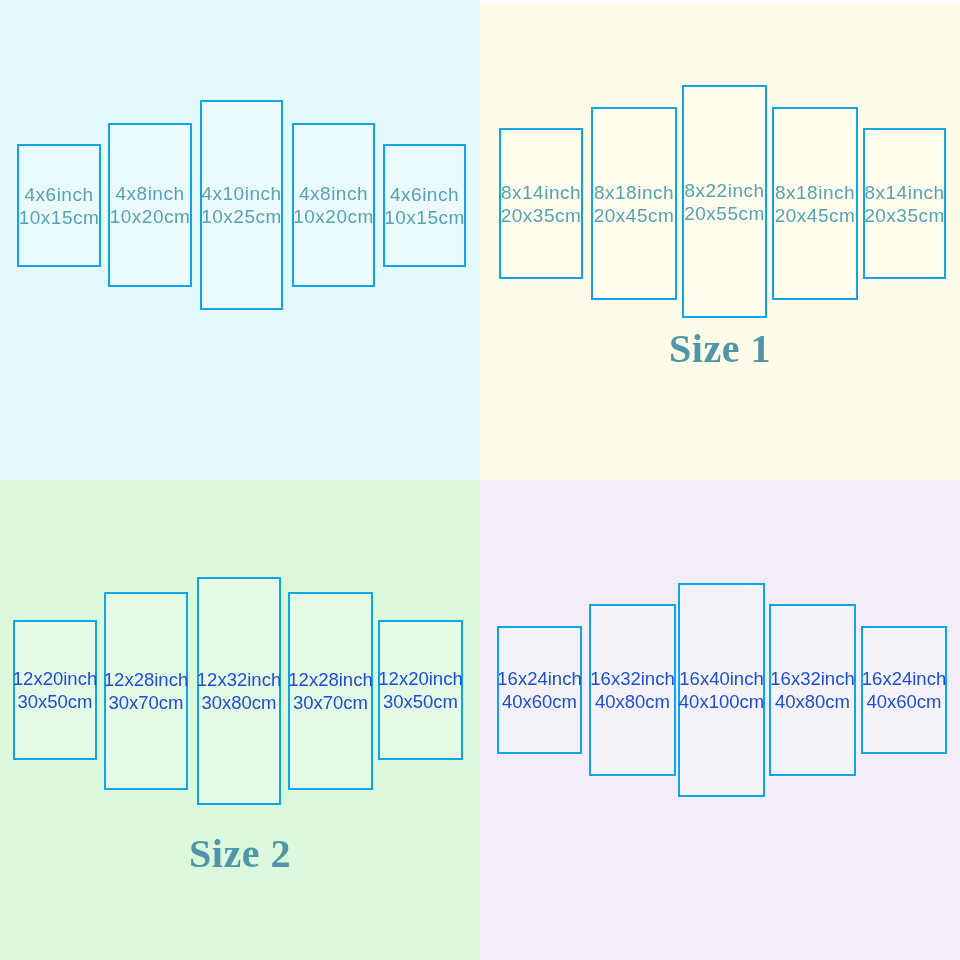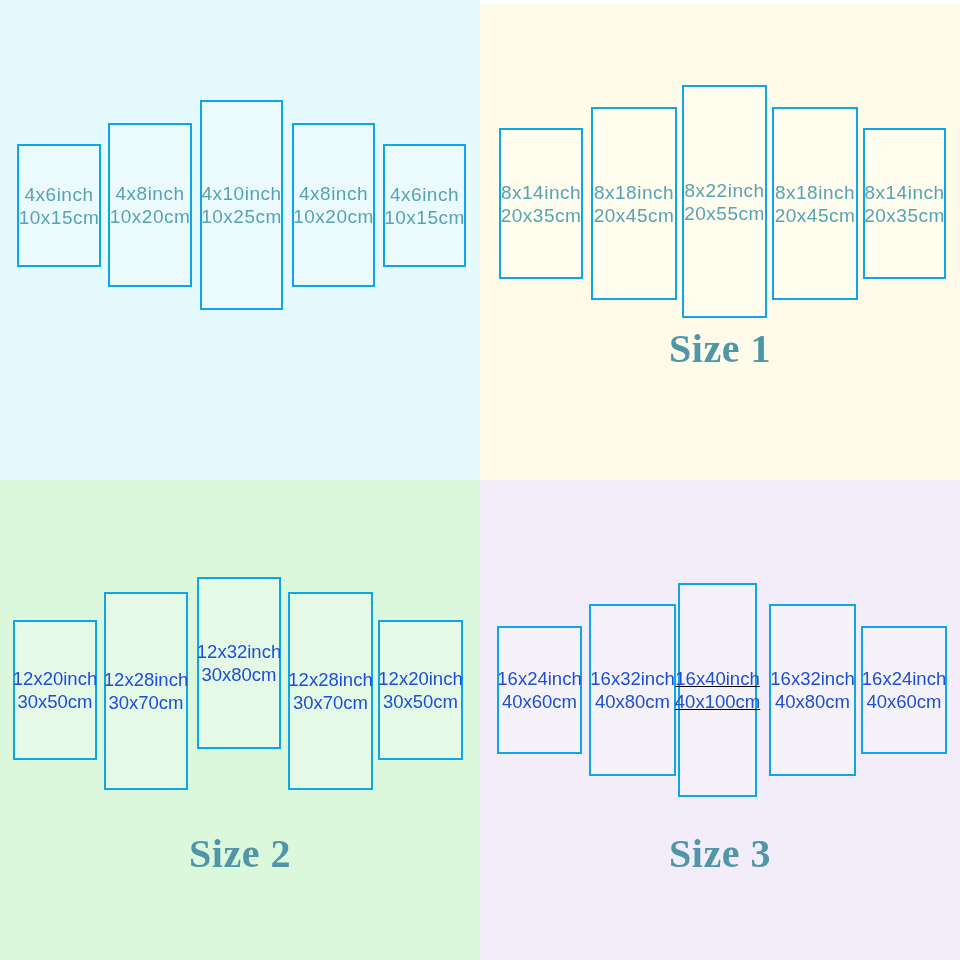--- a/index.html
+++ b/index.html
@@ -74,28 +74,28 @@
   
   .q1 .p1 { left: 19px;  top: 128px; width: 84px; height: 151px; }
   .q1 .p2 { left: 111px; top: 107px; width: 86px; height: 193px; }
   .q1 .p3 { left: 202px; top: 85px;  width: 85px; height: 233px; }
   .q1 .p4 { left: 292px; top: 107px; width: 86px; height: 193px; }
   .q1 .p5 { left: 383px; top: 128px; width: 83px; height: 151px; }
 
   
   .q2 .p1 { left: 13px;  top: 140px; width: 84px; height: 140px; }
   .q2 .p2 { left: 104px; top: 112px; width: 84px; height: 198px; }
-  .q2 .p3 { left: 197px; top: 97px;  width: 84px; height: 172px; }
+  .q2 .p3 { left: 197px; top: 97px;  width: 84px; height: 228px; }
   .q2 .p4 { left: 288px; top: 112px; width: 85px; height: 198px; }
   .q2 .p5 { left: 378px; top: 140px; width: 85px; height: 140px; }
 
   
   .q3 .p1 { left: 17px;  top: 146px; width: 85px; height: 128px; }
   .q3 .p2 { left: 109px; top: 124px; width: 87px; height: 172px; }
-  .q3 .p3 { left: 198px; top: 103px; width: 79px; height: 214px; text-decoration: underline; }
+  .q3 .p3 { left: 198px; top: 103px; width: 87px; height: 214px; }
   .q3 .p4 { left: 289px; top: 124px; width: 87px; height: 172px; }
   .q3 .p5 { left: 381px; top: 146px; width: 86px; height: 128px; }
 </style>
 </head>
 <body>
 
 <div id="canvas">
 
   <div class="quadrant q0" style="background: rgb(228, 250, 252);">
     <div class="panel p1">
@@ -183,16 +183,15 @@
       <span class="panel-label cm">40x100cm</span>
     </div>
     <div class="panel p4">
       <span class="panel-label inch">16x32inch</span>
       <span class="panel-label cm">40x80cm</span>
     </div>
     <div class="panel p5">
       <span class="panel-label inch">16x24inch</span>
       <span class="panel-label cm">40x60cm</span>
     </div>
-    <div class="quad-title">Size 3</div>
   </div>
 
 </div>
 
 </body></html>

